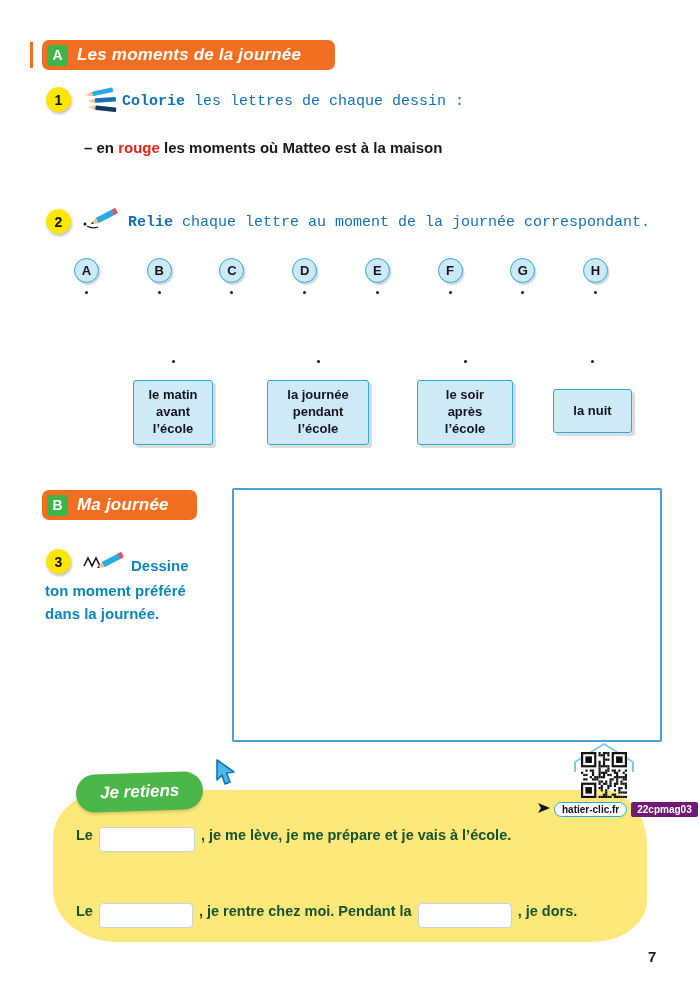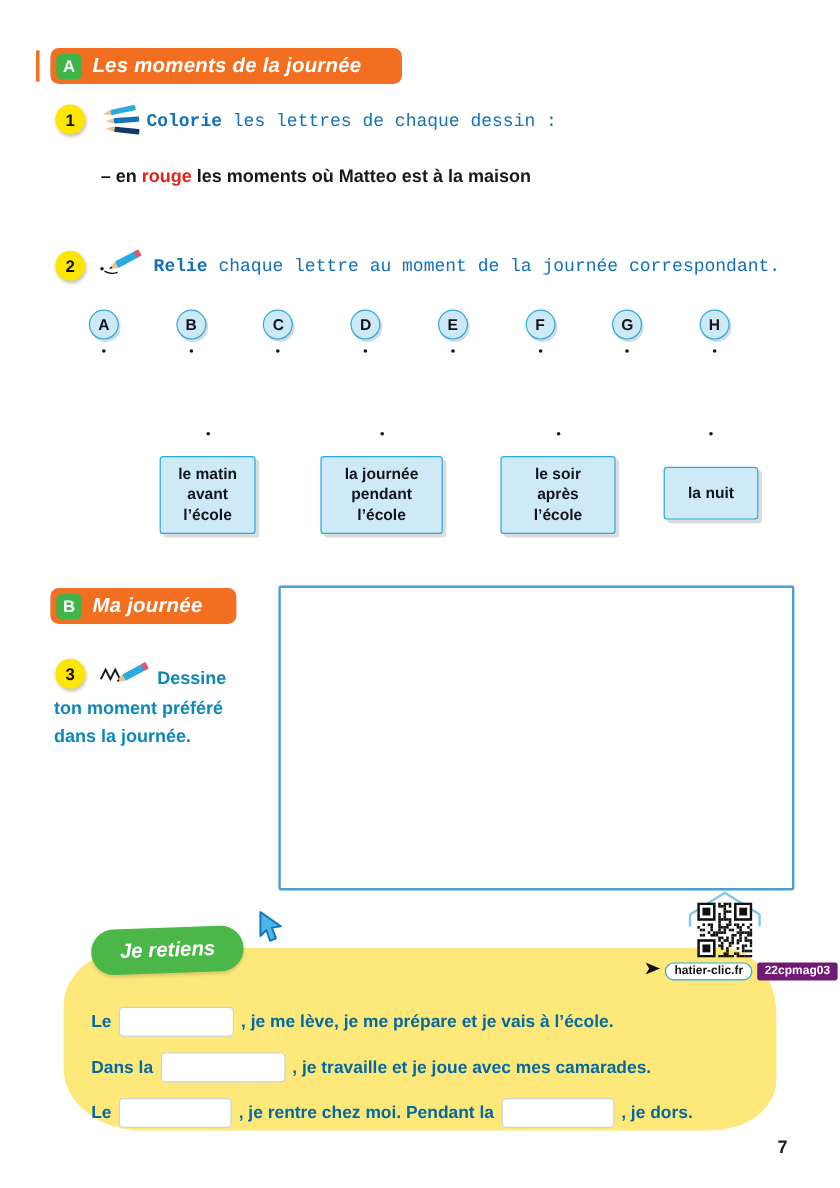--- a/index.html
+++ b/index.html
@@ -79,22 +79,22 @@
   .code-tag{background:#701a75;color:#fff;font-size:10px;font-weight:bold;padding:2px 6px;border-radius:2px;white-space:nowrap;}
 
   
   #blob{position:absolute;left:53px;top:790px;width:594px;height:152px;background:#ffe87a;
           border-radius:60px 45px 55px 65px / 48px 55px 42px 52px;z-index:1;}
   #je-retiens{position:absolute;left:76px;top:773px;background:#4bb749;color:#fff;font-weight:bold;
           font-style:italic;font-size:17px;padding:9px 24px;border-radius:22px;transform:rotate(-2deg);
           z-index:3;box-shadow:0 2px 3px rgba(0,0,0,.15);}
   #hand{position:absolute;left:212px;top:758px;z-index:3;}
 
-  .sentence{position:absolute;display:flex;align-items:center;gap:6px;font-size:14.5px;font-weight:600;
-          color:#0369a1;z-index:2;white-space:nowrap;margin-top:12px;}
+  .sentence{position:absolute;display:flex;align-items:flex-start;gap:6px;font-size:14.5px;font-weight:600;
+          color:#14532d;z-index:2;white-space:nowrap;}
   #s1{left:76px;top:827px;}
   #s2{left:76px;top:865px;}
   #s3{left:76px;top:903px;}
   .blank{width:94px;height:23px;background:#fff;border:1px solid #c9d4da;border-radius:4px;flex:0 0 auto;}
   #s2 .blank{width:102px;}
   #s3 .blank{width:92px;}
 
   #pagenum{position:absolute;left:648px;top:948px;font-size:15px;font-weight:bold;color:#1a1a2e;}
 </style>
 </head>
@@ -389,25 +389,20 @@
     <svg width="26" height="32" viewBox="0 0 26 32">
       <path d="M5 2 L5 22 L10 17 L13 26 L18 24 L14.5 15 L22 14 Z" fill="#4db8e8" stroke="#1273b8" stroke-width="1.6" stroke-linejoin="round"></path>
     </svg>
   </span>
 
   <div class="sentence" id="s1">
     <span>Le</span>
     <span class="blank"></span>
     <span>, je me lève, je me prépare et je vais à l’école.</span>
   </div>
-  <div class="sentence" id="s2">
-    <span>Dans la</span>
-    <span class="blank"></span>
-    <span>, je travaille et je joue avec mes camarades.</span>
-  </div>
   <div class="sentence" id="s3">
     <span>Le</span>
     <span class="blank"></span>
     <span>, je rentre chez moi. Pendant la</span>
     <span class="blank"></span>
     <span>, je dors.</span>
   </div>
 
   <div id="pagenum">7</div>
 

